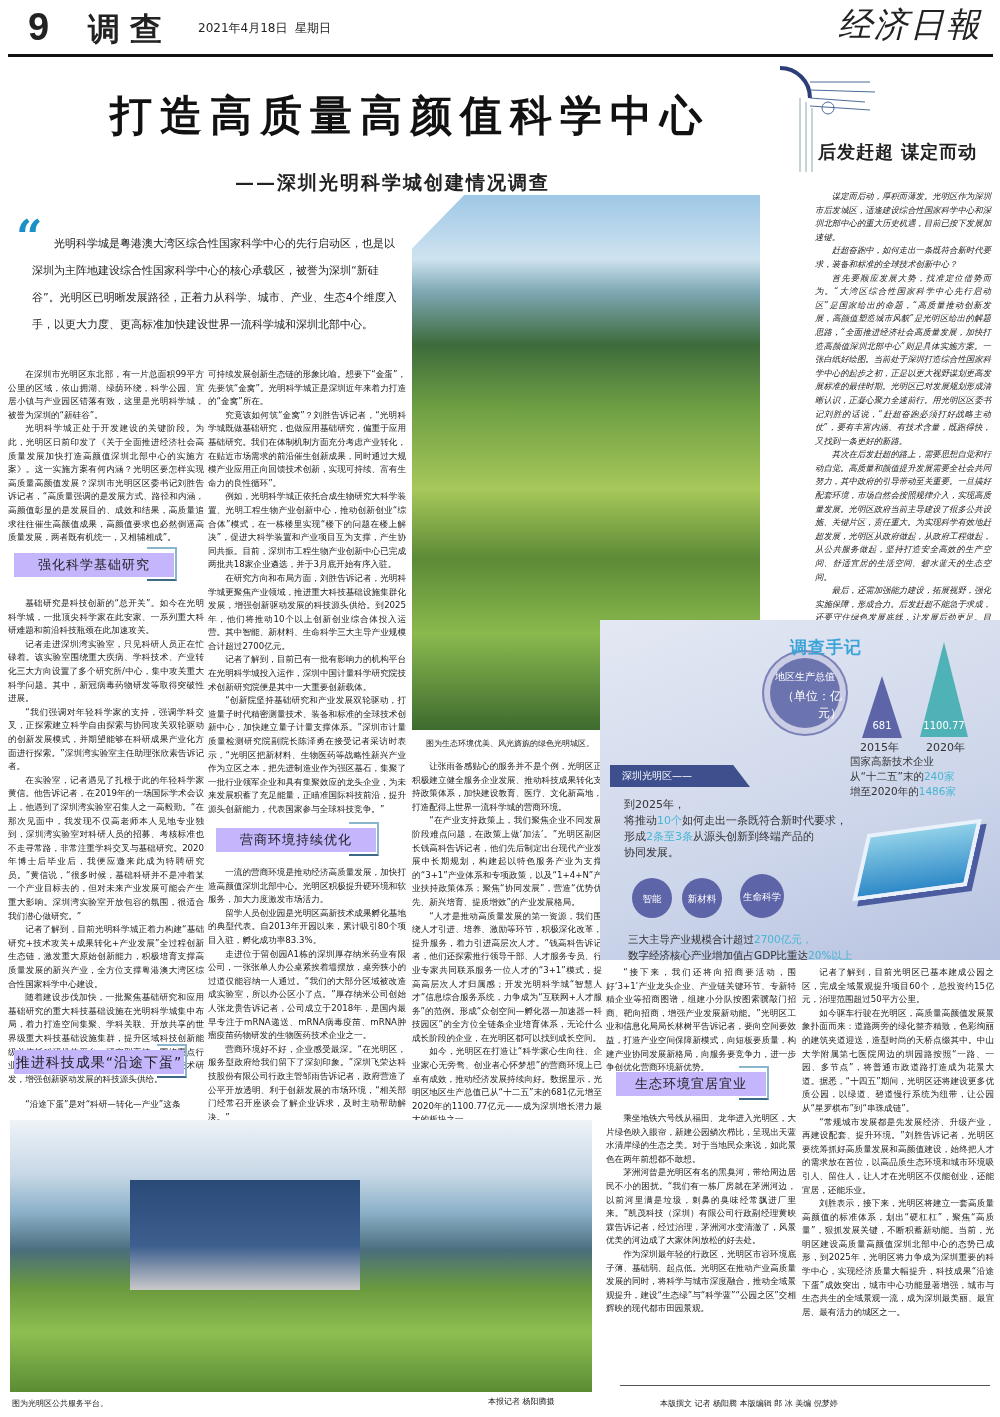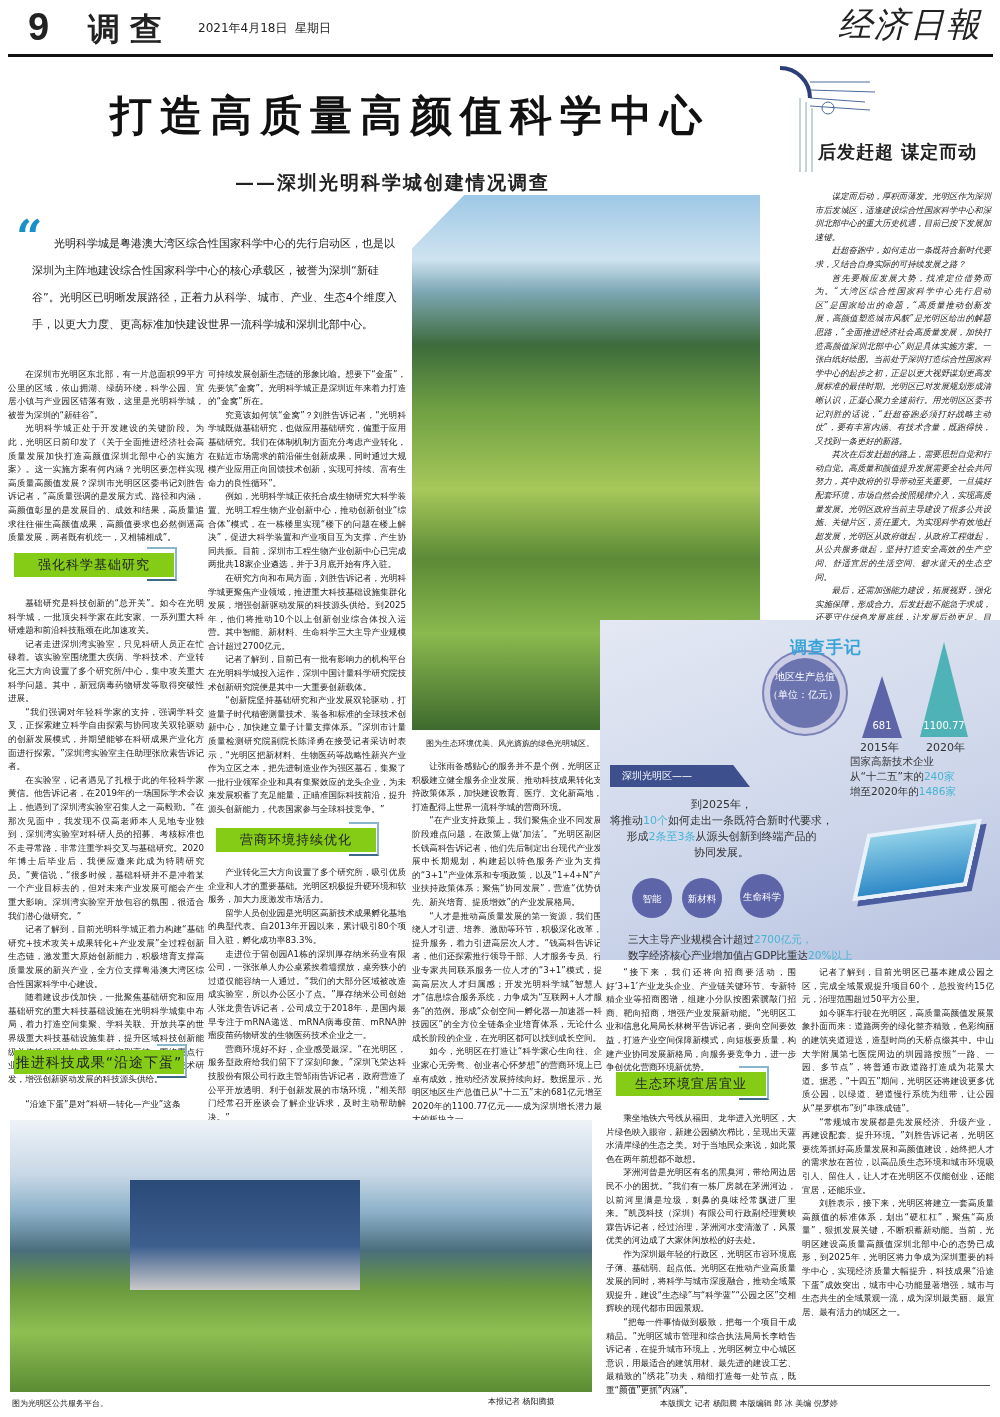--- a/index.html
+++ b/index.html
@@ -9,43 +9,43 @@
 .masthead .sec{left:88px;top:8px;font-size:32px;font-weight:bold;font-family:"DejaVu Serif",serif;letter-spacing:10px;}
 .masthead .date{left:198px;top:20px;font-size:12px;}
 .masthead .logo{right:18px;top:2px;font-size:34px;font-family:"DejaVu Serif",serif;font-style:italic;letter-spacing:2px;}
 .rule{left:8px;top:54px;width:985px;height:3px;background:#111;}
 .headline{left:110px;top:88px;font-size:42px;font-weight:bold;letter-spacing:8px;color:#111;}
 .subhead{left:235px;top:170px;font-size:19px;font-weight:bold;font-family:"DejaVu Serif",serif;letter-spacing:2px;}
 .quote-mark{left:16px;top:214px;font-size:46px;font-weight:bold;color:#1a8fc8;font-family:"DejaVu Serif",serif;line-height:1;}
 .lead{left:32px;top:230px;width:370px;font-size:11px;line-height:27px;text-indent:2em;}
 .col{font-size:8.6px;line-height:13.6px;text-align:justify;}
 .col p{text-indent:2em;}
-.box{font-size:13px;text-align:center;letter-spacing:1px;background:#84cc16;height:24px;line-height:24px;}
+.box{font-size:13px;text-align:center;letter-spacing:1px;background:#c4b5fd;height:24px;line-height:24px;}
 .box:after{content:"";position:absolute;right:-3px;top:-6px;width:28px;height:30px;border:2px solid #8ab6cc;border-left:none;border-bottom:2px solid #3c6a86;}
 .rcol{font-family:"DejaVu Serif",serif;font-style:italic;font-size:8.4px;line-height:13.6px;text-align:justify;}
 .rcol p{text-indent:2em;}
 .photo-top{left:412px;top:195px;width:348px;height:535px;background:linear-gradient(180deg,#9ec8e6 0%,#cfe3f0 12%,#7ea8b5 18%,#3d6b3c 28%,#6fa043 40%,#a7c85a 55%,#5c8a36 68%,#8ab94e 82%,#3e6a2e 100%);clip-path:polygon(15% 0,100% 0,100% 100%,0 100%,0 10%);}
 .photo-bottom{left:10px;top:1120px;width:582px;height:272px;background:linear-gradient(180deg,#eef3f7 0%,#c8d8e6 20%,#8bb0c8 34%,#4a6e7c 48%,#6a9a3e 62%,#8ebf52 78%,#5b8c34 100%);}
 .photo-bottom .bld{position:absolute;left:120px;top:60px;width:230px;height:110px;background:linear-gradient(180deg,#2a4a78,#3d5f8f 60%,#c9c9c9);}
 .caption{font-size:8px;font-family:"DejaVu Serif",serif;}
 .info{left:600px;top:620px;width:400px;height:340px;}
 .info-bg{position:absolute;left:0;top:0;width:400px;height:340px;background:linear-gradient(160deg,#e3e8f3,#cdd6ea 60%,#b7c2e0);}
 .hand{left:790px;top:636px;font-size:17px;font-weight:bold;color:#3aa3d8;letter-spacing:1px;}
 .gdp-circle{position:absolute;left:22px;top:28px;width:70px;height:70px;border-radius:50%;background:#6c74b0;box-shadow:0 0 0 6px rgba(255,255,255,.6),0 0 0 8px #7b82b8;}
 .gdp-title{position:absolute;left:20px;top:40px;width:74px;text-align:center;font-size:10px;color:#fff;}
-.gdp-unit{position:absolute;left:20px;top:58px;width:74px;text-align:left;font-size:10px;color:#fff;font-family:Liberation Serif, serif;}
+.gdp-unit{position:absolute;left:20px;top:58px;width:74px;text-align:right;font-size:12px;color:#fff;font-family:Liberation Serif, serif;}
 .tri{position:absolute;width:0;height:0;border-left:20px solid transparent;border-right:20px solid transparent;}
 .tri1{left:182px;top:48px;border-bottom:62px solid #5d64a8;}
 .tri2{left:250px;top:20px;border-left:24px solid transparent;border-right:24px solid transparent;border-bottom:95px solid #4fb2b6;}
 .tv{position:absolute;font-size:10px;color:#fff;text-align:center;}
 .yr{position:absolute;font-size:11px;color:#333;}
 .blue{color:#47b5d3;}
 .ent{position:absolute;left:250px;top:134px;font-size:10.5px;line-height:15px;color:#333;}
 .zone{position:absolute;left:10px;top:145px;width:140px;height:22px;background:#3e4f8e;color:#fff;font-size:10px;line-height:22px;padding-left:12px;clip-path:polygon(0 0,88% 0,100% 100%,0 100%);}
-.goal{position:absolute;left:10px;top:177px;font-size:11px;line-height:16px;color:#333;text-align:center;}
+.goal{position:absolute;left:24px;top:177px;font-size:11px;line-height:16px;color:#333;}
 .bubble{position:absolute;width:40px;height:40px;border-radius:50%;background:#5d64a8;color:#fff;font-size:9.5px;text-align:center;display:flex;align-items:center;justify-content:center;line-height:11px;}
 .ind{position:absolute;left:28px;top:311px;font-size:10.5px;line-height:16px;color:#333;}
 .pool{position:absolute;left:262px;top:206px;width:110px;height:68px;background:linear-gradient(180deg,#8fd0e8,#2f89c7);transform:skew(-20deg) rotate(-8deg);border:4px solid #e9f2fb;box-shadow:6px 6px 0 #4b5ca0;}
 .footer{font-size:8px;font-family:"DejaVu Serif",serif;}
 .frule{left:620px;top:1385px;width:370px;height:1px;background:#555;}
 .decor{left:770px;top:62px;width:110px;height:110px;}
 </style>
 </head>
 <body>
 
@@ -90,41 +90,41 @@
 <div class="abs col" style="left:208px;top:368px;width:198px;">
   <p style="text-indent:0">可持续发展创新生态链的形象比喻。想要下“金蛋”，先要筑“金窝”。光明科学城正是深圳近年来着力打造的“金窝”所在。</p>
   <p>究竟该如何筑“金窝”？刘胜告诉记者，“光明科学城既做基础研究，也做应用基础研究，偏重于应用基础研究。我们在体制机制方面充分考虑产业转化，在贴近市场需求的前沿催生创新成果，同时通过大规模产业应用正向回馈技术创新，实现可持续、富有生命力的良性循环”。</p>
   <p>例如，光明科学城正依托合成生物研究大科学装置、光明工程生物产业创新中心，推动创新创业“综合体”模式，在一栋楼里实现“楼下的问题在楼上解决”，促进大科学装置和产业项目互为支撑，产生协同共振。目前，深圳市工程生物产业创新中心已完成两批共18家企业遴选，并于3月底开始有序入驻。</p>
   <p>在研究方向和布局方面，刘胜告诉记者，光明科学城更聚焦产业领域，推进重大科技基础设施集群化发展，增强创新驱动发展的科技源头供给。到2025年，他们将推动10个以上创新创业综合体投入运营。其中智能、新材料、生命科学三大主导产业规模合计超过2700亿元。</p>
   <p>记者了解到，目前已有一批有影响力的机构平台在光明科学城投入运作，深圳中国计量科学研究院技术创新研究院便是其中一大重要创新载体。</p>
   <p>“创新院坚持基础研究和产业发展双轮驱动，打造量子时代精密测量技术、装备和标准的全球技术创新中心，加快建立量子计量支撑体系。”深圳市计量质量检测研究院副院长陈泽勇在接受记者采访时表示，“光明区把新材料、生物医药等战略性新兴产业作为立区之本，把先进制造业作为强区基石，集聚了一批行业领军企业和具有集聚效应的龙头企业，为未来发展积蓄了充足能量，正瞄准国际科技前沿，提升源头创新能力，代表国家参与全球科技竞争。”</p>
 </div>
 <div class="abs box" style="left:216px;top:828px;width:160px;">营商环境持续优化</div>
 <div class="abs col" style="left:208px;top:866px;width:198px;">
-  <p>产业转化三大方向设置了多个研究所，吸引优质企业和人才的重要基础。光明区积极提升硬环境和软服务，加大力度激发市场活力。</p>
+  <p>一流的营商环境是推动经济高质量发展，加快打造高颜值深圳北部中心。光明区积极提升硬环境和软服务，加大力度激发市场活力。</p>
   <p>留学人员创业园是光明区高新技术成果孵化基地的典型代表。自2013年开园以来，累计吸引80个项目入驻，孵化成功率83.3%。</p>
   <p>走进位于留创园A1栋的深圳厚存纳米药业有限公司，一张张单人办公桌紧挨着墙摆放，桌旁狭小的过道仅能容纳一人通过。“我们的大部分区域被改造成实验室，所以办公区小了点。”厚存纳米公司创始人张龙贵告诉记者，公司成立于2018年，是国内最早专注于mRNA递送、mRNA病毒疫苗、mRNA肿瘤疫苗药物研发的生物医药技术企业之一。</p>
   <p>营商环境好不好，企业感受最深。“在光明区，服务型政府给我们留下了深刻印象。”深圳飞荣达科技股份有限公司行政主管邹雨告诉记者，政府营造了公平开放透明、利于创新发展的市场环境，“相关部门经常召开座谈会了解企业诉求，及时主动帮助解决。”</p>
 </div>
 
 <div class="abs photo-top"></div>
 <div class="abs caption" style="left:426px;top:738px;">图为生态环境优美、风光旖旎的绿色光明城区。</div>
 <div class="abs caption" style="left:662px;top:738px;">（资料图片）</div>
 
 <div class="abs col" style="left:412px;top:760px;width:190px;">
   <p>让张雨备感贴心的服务并不是个例，光明区正积极建立健全服务企业发展、推动科技成果转化支持政策体系，加快建设教育、医疗、文化新高地，打造配得上世界一流科学城的营商环境。</p>
   <p>“在产业支持政策上，我们聚焦企业不同发展阶段难点问题，在政策上做‘加法’。”光明区副区长钱高科告诉记者，他们先后制定出台现代产业发展中长期规划，构建起以特色服务产业为支撑的“3+1”产业体系和专项政策，以及“1+4+N”产业扶持政策体系；聚焦“协同发展”，营造“优势优先、新兴培育、提质增效”的产业发展格局。</p>
   <p>“人才是推动高质量发展的第一资源，我们围绕人才引进、培养、激励等环节，积极深化改革，提升服务，着力引进高层次人才。”钱高科告诉记者，他们还探索推行领导干部、人才服务专员、行业专家共同联系服务一位人才的“3+1”模式，提高高层次人才归属感；开发光明科学城“智慧人才”信息综合服务系统，力争成为“互联网+人才服务”的范例。形成“众创空间—孵化器—加速器—科技园区”的全方位全链条企业培育体系，无论什么成长阶段的企业，在光明区都可以找到成长空间。</p>
   <p>如今，光明区在打造让“科学家心生向往、企业家心无旁骛、创业者心怀梦想”的营商环境上已卓有成效，推动经济发展持续向好。数据显示，光明区地区生产总值已从“十二五”末的681亿元增至2020年的1100.77亿元——成为深圳增长潜力最大的板块之一。</p>
 </div>
 
 <div class="abs" style="left:818px;top:122px;font-size:18px;font-weight:bold;letter-spacing:1px;margin-top:18px;">后发赶超 谋定而动</div>
 <div class="abs rcol" style="left:815px;top:190px;width:176px;">
   <p>谋定而后动，厚积而薄发。光明区作为深圳市后发城区，适逢建设综合性国家科学中心和深圳北部中心的重大历史机遇，目前已按下发展加速键。</p>
-  <p>赶超奋跑中，如何走出一条既符合新时代要求，又结合自身实际的可持续发展之路？</p>
+  <p>赶超奋跑中，如何走出一条既符合新时代要求，装备和标准的全球技术创新中心？</p>
   <p>首先要顺应发展大势，找准定位借势而为。“大湾区综合性国家科学中心先行启动区”是国家给出的命题，“高质量推动创新发展，高颜值塑造城市风貌”是光明区给出的解题思路，“全面推进经济社会高质量发展，加快打造高颜值深圳北部中心”则是具体实施方案。一张白纸好绘图。当前处于深圳打造综合性国家科学中心的起步之初，正是以更大视野谋划更高发展标准的最佳时期。光明区已对发展规划形成清晰认识，正凝心聚力全速前行。用光明区区委书记刘胜的话说，“赶超奋跑必须打好战略主动仗”，要有丰富内涵、有技术含量，既跑得快，又找到一条更好的新路。</p>
   <p>其次在后发赶超的路上，需要思想自觉和行动自觉。高质量和颜值提升发展需要全社会共同努力，其中政府的引导带动至关重要。一旦搞好配套环境，市场自然会按照规律介入，实现高质量发展。光明区政府当前主导建设了很多公共设施、关键片区，责任重大。为实现科学有效地赶超发展，光明区从政府做起，从政府工程做起，从公共服务做起，坚持打造安全高效的生产空间、舒适宜居的生活空间、碧水蓝天的生态空间。</p>
   <p>最后，还需加强能力建设，拓展视野，强化实施保障，形成合力。后发赶超不能急于求成，还要守住绿色发展底线，让发展后劲更足。目前，光明区努力提升人员专业素养，实现上下一心，确保计划如期执行。</p>
 </div>
 
 <div class="abs info">
   <div class="info-bg"></div>
   <div class="gdp-circle" style="left:170px;top:38px;"></div>
   <div class="gdp-title" style="left:168px;top:50px;">地区生产总值</div>
   <div class="gdp-unit" style="left:168px;top:68px;">（单位：亿元）</div>
@@ -158,21 +158,20 @@
 <div class="abs hand">调查手记</div>
 
 <div class="abs col" style="left:606px;top:966px;width:190px;">
   <p>“接下来，我们还将向招商要活动，围好‘3+1’产业龙头企业、产业链关键环节、专新特精企业等招商图谱，组建小分队按图索骥敲门招商、靶向招商，增强产业发展新动能。”光明区工业和信息化局局长林树平告诉记者，要向空间要效益，打造产业空间保障新模式，向短板要质量，构建产业协同发展新格局，向服务要竞争力，进一步争创优化营商环境新优势。</p>
 </div>
 <div class="abs box" style="left:616px;top:1072px;width:150px;">生态环境宜居宜业</div>
 <div class="abs col" style="left:606px;top:1112px;width:190px;">
   <p>乘坐地铁六号线从福田、龙华进入光明区，大片绿色映入眼帘，新建公园鳞次栉比，呈现出天蓝水清岸绿的生态之美。对于当地民众来说，如此景色在两年前想都不敢想。</p>
   <p>茅洲河曾是光明区有名的黑臭河，带给周边居民不小的困扰。“我们有一栋厂房就在茅洲河边，以前河里满是垃圾，刺鼻的臭味经常飘进厂里来。”凯茂科技（深圳）有限公司行政副经理黄映霖告诉记者，经过治理，茅洲河水变清澈了，风景优美的河边成了大家休闲放松的好去处。</p>
   <p>作为深圳最年轻的行政区，光明区市容环境底子薄、基础弱、起点低。光明区在推动产业高质量发展的同时，将科学与城市深度融合，推动全域景观提升，建设“生态绿”与“科学蓝”“公园之区”交相辉映的现代都市田园景观。</p>
-  <p>“把每一件事情做到极致，把每一个项目干成精品。”光明区城市管理和综合执法局局长李晗告诉记者，在提升城市环境上，光明区树立中心城区意识，用最适合的建筑用材、最先进的建设工艺、最精致的“绣花”功夫，精细打造每一处节点，既重“颜值”更抓“内涵”。</p>
 </div>
 
 <div class="abs col" style="left:802px;top:966px;width:192px;">
   <p>记者了解到，目前光明区已基本建成公园之区，完成全域景观提升项目60个，总投资约15亿元，治理范围超过50平方公里。</p>
   <p>如今驱车行驶在光明区，高质量高颜值发展景象扑面而来：道路两旁的绿化整齐精致，色彩绚丽的建筑夹道迎送，造型时尚的天桥点缀其中。中山大学附属第七医院周边的圳园路按照“一路、一园、多节点”，将普通市政道路打造成为花景大道。据悉，“十四五”期间，光明区还将建设更多优质公园，以绿道、碧道慢行系统为纽带，让公园从“星罗棋布”到“串珠成链”。</p>
   <p>“常规城市发展都是先发展经济、升级产业，再建设配套、提升环境。”刘胜告诉记者，光明区要统筹抓好高质量发展和高颜值建设，始终把人才的需求放在首位，以高品质生态环境和城市环境吸引人、留住人，让人才在光明区不仅能创业，还能宜居，还能乐业。</p>
   <p>刘胜表示，接下来，光明区将建立一套高质量高颜值的标准体系，划出“硬杠杠”，聚焦“高质量”，狠抓发展关键，不断积蓄新动能。当前，光明区建设高质量高颜值深圳北部中心的态势已成形，到2025年，光明区将力争成为深圳重要的科学中心，实现经济质量大幅提升，科技成果“沿途下蛋”成效突出，城市中心功能显著增强，城市与生态共生的全域景观一流，成为深圳最美丽、最宜居、最有活力的城区之一。</p>
 </div>
 
 <div class="abs photo-bottom">

